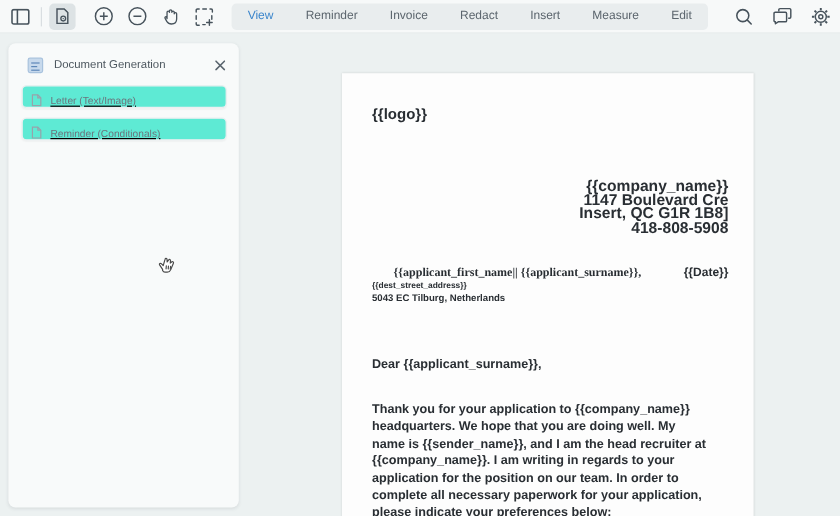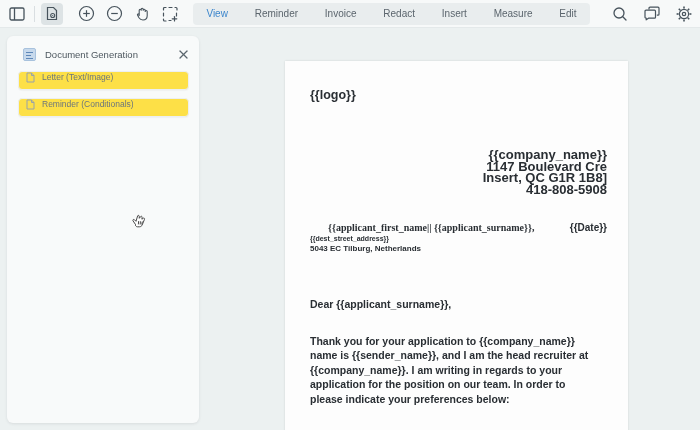--- a/index.html
+++ b/index.html
@@ -35,23 +35,23 @@
   .sb-header { display:flex; align-items:center; padding:12px 10px 10px 16px; }
   .sb-header-icon { width:13px; height:13px; background:#c7d9ec; border:1px solid #a8c2dd;
     border-radius:2px; margin-right:9px; position:relative; flex:0 0 auto; }
   .sb-header-icon i { position:absolute; left:2px; height:1.5px; background:#5d87b8; display:block; }
   .sb-header-icon i:nth-child(1){ top:2.5px; width:7px; }
   .sb-header-icon i:nth-child(2){ top:5.5px; width:5px; }
   .sb-header-icon i:nth-child(3){ top:8.5px; width:7px; }
   .sb-title { font-size:9.5px; color:#4d575f; flex:1 1 auto; }
   .sb-close { width:12px; height:12px; color:#5a656e; display:flex; align-items:center;
     justify-content:center; flex:0 0 auto; }
-  .sb-item { margin:0 10px 8px 11px; height:19px; background:#fde047;
-    border:1px solid #eceff1; border-radius:4px; display:flex; align-items:flex-start;
-    padding-left:7px; box-shadow:0 1px 1px rgba(40,50,60,.04); }
+  .sb-item { margin:0 10px 8px 11px; height:19px; background:#5eead4;
+    border:1px solid #eceff1; border-radius:4px; display:flex; align-items:flex-end;
+    padding-left:7px; box-shadow:0 1px 1px rgba(40,50,60,.04);text-decoration:underline; }
   .sb-item .fileicon { margin-right:7px; color:#98a2aa; display:flex; }
   .sb-item .lbl { font-size:8.5px; color:#6b757d; }
 
   
   .page { position:absolute; left:285px; top:4px; width:343px; height:398px;
     background:#fdfdfd; box-shadow:0 0 2px rgba(0,0,0,.12); color:#292e33;margin-top:29px; }
   .page .abs { position:absolute; white-space:nowrap; }
   .t-logo   { left:25px; top:27px;  font-size:12.5px; font-weight:600; }
   .t-coblock{ right:21px; top:88px; font-size:13px; font-weight:600;
     text-align:right; line-height:11.7px; }
@@ -211,23 +211,25 @@
       </div>
 
       <div class="abs t-recip">{{applicant_first_name|| {{applicant_surname}},</div>
       <div class="abs t-date">{{Date}}</div>
       <div class="abs t-dest">{{dest_street_address}}</div>
       <div class="abs t-city">5043 EC Tilburg, Netherlands</div>
       <div class="abs t-salut">Dear {{applicant_surname}},</div>
 
       <div class="abs t-body">
         <div>Thank you for your application to {{company_name}}</div>
+        <div>headquarters. We hope that you are doing well. My</div>
         <div>name is {{sender_name}}, and I am the head recruiter at</div>
         <div>{{company_name}}. I am writing in regards to your</div>
         <div>application for the position on our team. In order to</div>
+        <div>complete all necessary paperwork for your application,</div>
         <div>please indicate your preferences below:</div>
       </div>
     </div>
 
     <div class="cursor">
       <svg width="19" height="20" viewBox="0 0 19 20" fill="#ffffff" stroke="#4a4a4a" stroke-width="1" stroke-linejoin="round" stroke-linecap="round">
         <path d="M6.5 12.5 L4 8.8 c-.6-.9.6-1.9 1.4-1.1 l1.6 1.6 L8.6 4 c.2-.9 1.5-.8 1.6.1 l.1 2.2 1.3-1.7 c.5-.7 1.6-.3 1.5.6 l-.2 2 1.4-1 c.7-.5 1.6.3 1.2 1.1 l-2.3 5.6 c-.5 1.2-1.5 1.9-2.8 1.9 h-1.9 c-.9 0-1.6-.5-2-1.3 z"></path>
         <line x1="9.6" y1="9.5" x2="9.4" y2="12"></line>
         <line x1="11.4" y1="9.7" x2="11.2" y2="12.1"></line>
         <line x1="13.2" y1="9.9" x2="12.9" y2="12.2"></line>

